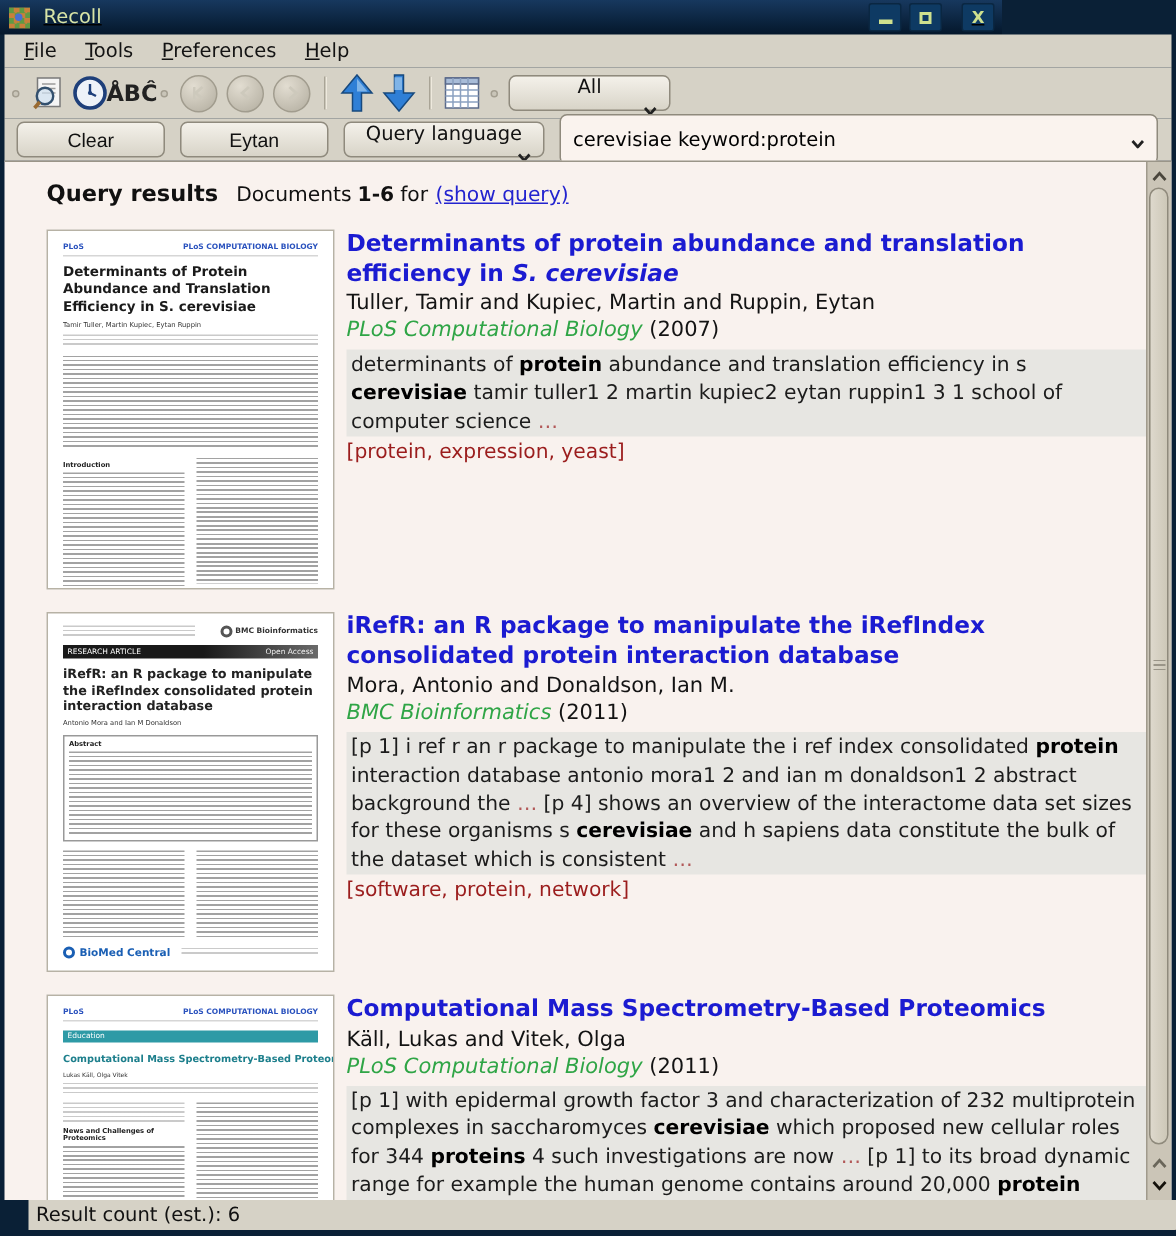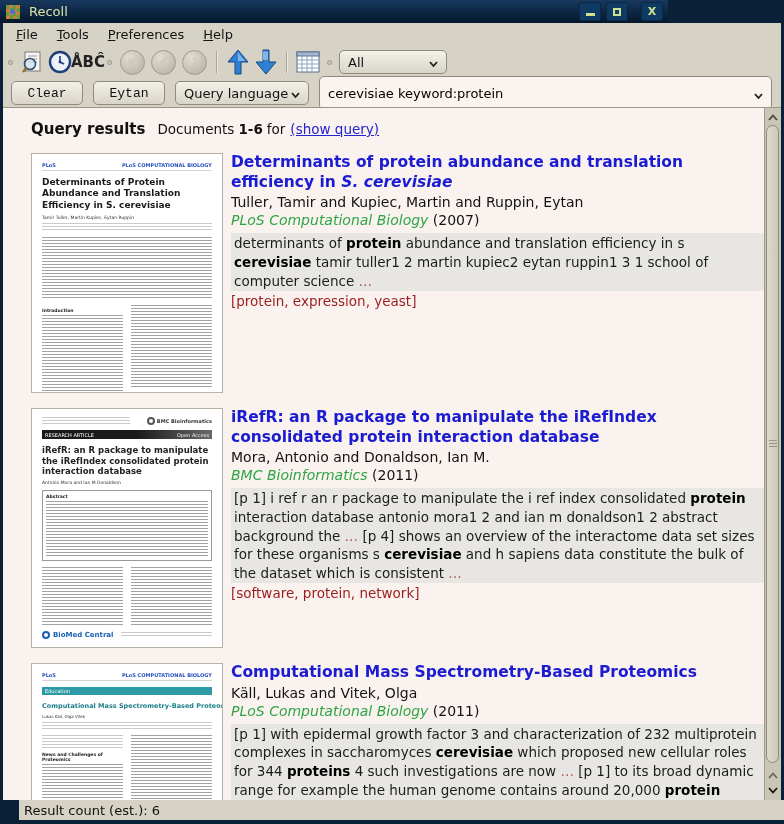--- a/index.html
+++ b/index.html
@@ -1,20 +1,20 @@
 <!DOCTYPE html>
 <html><head>
 <meta charset="utf-8">
 <style>
   html,body{margin:0;padding:0;}
   .window{position:relative;width:784px;height:824px;background:#0a2036;overflow:hidden;
           font-family:"DejaVu Sans","Liberation Sans",sans-serif;}
   
   .titlebar{position:absolute;left:0;top:0;width:668px;height:23px;
-            background:linear-gradient(#17385e,#04172b);display:flex;align-items:center;}
+            background:linear-gradient(#17385e,#04172b);display:flex;align-items:center;text-decoration:underline;}
   .app-icon{width:14px;height:14px;margin:0 9px 0 6px;position:relative;
             background:repeating-conic-gradient(#c8803a 0% 25%,#5f9a44 0% 50%);background-size:7px 7px;}
   .app-icon::after{content:"";position:absolute;left:4px;top:4px;width:5px;height:5px;border-radius:50%;background:#4a6fd0;}
   .wtitle{color:#d8e4a6;font-size:13px;}
   .winbtns{margin-left:auto;display:flex;align-items:center;margin-right:5px;}
   .winbtn{width:20px;height:17px;background:#0e3a63;border:1px solid #0a2742;border-radius:2px;
           display:flex;align-items:center;justify-content:center;margin-left:5px;cursor:default;}
   .winbtn.close{margin-left:13px;}
   .g-min{width:9px;height:3px;background:#cfe18e;margin-top:6px;}
   .g-max{width:8px;height:8px;border:2px solid #cfe18e;box-sizing:border-box;}
@@ -29,29 +29,29 @@
            display:flex;align-items:center;}
   .tb-handle{width:3px;height:3px;border-radius:50%;background:#97928434;box-shadow:0 0 0 1px #a39e90;margin:0 6px;}
   .tb-btn{width:28px;height:28px;display:flex;align-items:center;justify-content:center;}
   .tb-sep{width:1px;height:22px;background:#a9a496;border-right:1px solid #eee9dd;margin:0 6px;}
   .nav-circle{width:23px;height:23px;border-radius:50%;margin:0 3px;
               background:radial-gradient(circle at 35% 28%,#e2ddd1,#b2ad9f);
               border:1px solid #a19c8e;display:flex;align-items:center;justify-content:center;}
   .abc{font-size:15px;font-weight:bold;color:#222;letter-spacing:0px;}
   .combo{height:24px;border:1px solid #8f8a7d;border-radius:5px;box-sizing:border-box;
          background:linear-gradient(#f4f1ea,#d8d4c8);display:flex;align-items:center;
-         padding:0 8px;font-size:13px;color:#111;}
+         padding:0 8px;font-size:13px;color:#111;flex-direction:column;}
   .combo .chev{margin-left:auto;}
   .combo-all{width:108px;margin-left:2px;}
   
   .searchrow{position:absolute;top:79px;left:3px;width:778px;height:28px;background:#d6d2c6;
              display:flex;align-items:center;padding-left:8px;box-sizing:border-box;}
-  .btn{height:24px;width:72px;border:1px solid #8f8a7d;border-radius:5px;margin-right:10px;
+  .btn{height:24px;width:99px;border:1px solid #8f8a7d;border-radius:5px;margin-right:10px;
        background:linear-gradient(#f4f1ea,#d8d4c8);font-size:13px;color:#111;
-       font-family:Liberation Mono, monospace;}
+       font-family:Liberation Sans, sans-serif;}
   .combo-mode{width:134px;margin-right:10px;}
   .query-combo{flex:1;margin-right:9px;height:24px;border:1px solid #8f8a7d;border-radius:5px;
                background:#faf3ee;display:flex;align-items:center;padding:16px 8px;box-sizing:border-box;}
   .query-combo input{border:none;background:transparent;flex:1;outline:none;color:#000;
                      font-family:"DejaVu Sans","Liberation Sans",sans-serif;font-size:13px;padding:0;}
   
   .results{position:absolute;top:107px;left:3px;width:778px;height:693px;background:#f9f2ee;
            border-top:1px solid #9a9588;box-sizing:border-box;overflow:hidden;}
   .results-inner{position:absolute;left:0;top:0;right:17px;bottom:0;overflow:hidden;padding-left:28px;}
   .rheader{margin-top:12px;font-size:13.5px;color:#111;display:flex;align-items:baseline;}

